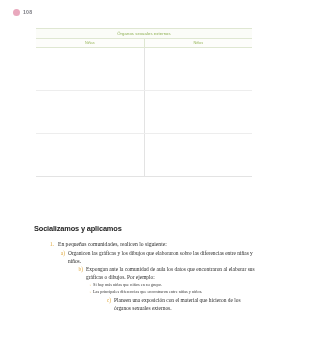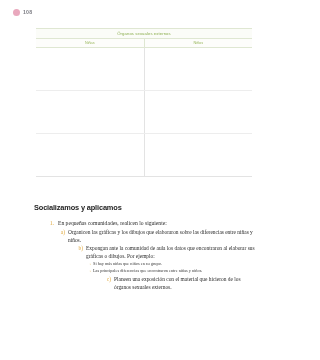--- a/index.html
+++ b/index.html
@@ -88,21 +88,21 @@
     border-bottom: 0.6px solid #ededed;
     background: #ffffff;
   }
   .body-cell.left-col  { border-right: 0.6px solid #e3e3e3; }
   tr.last-row .body-cell { border-bottom: 0.6px solid #e3e3e3; }
 
   
   .section {
     position: absolute;
     left: 34px;
-    top: 203px;
+    top: 224px;
     width: 224px;
   }
   .section-heading {
     font-family: "Liberation Sans", sans-serif;
     font-size: 7.4px;
     font-weight: bold;
     color: #1d1d1d;
     letter-spacing: -.15px;
     margin: 0 0 7px 0;
   }

